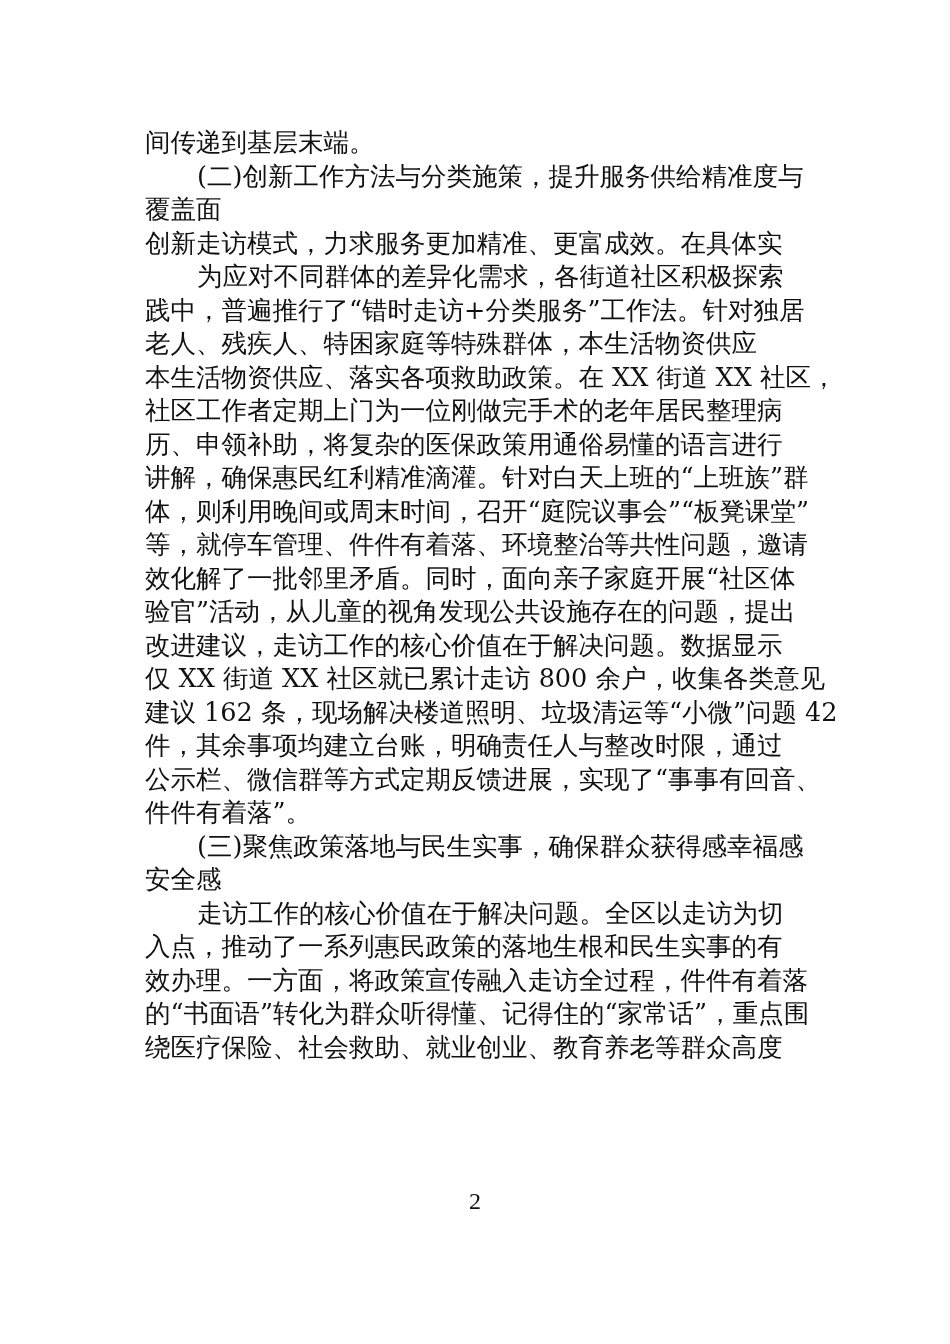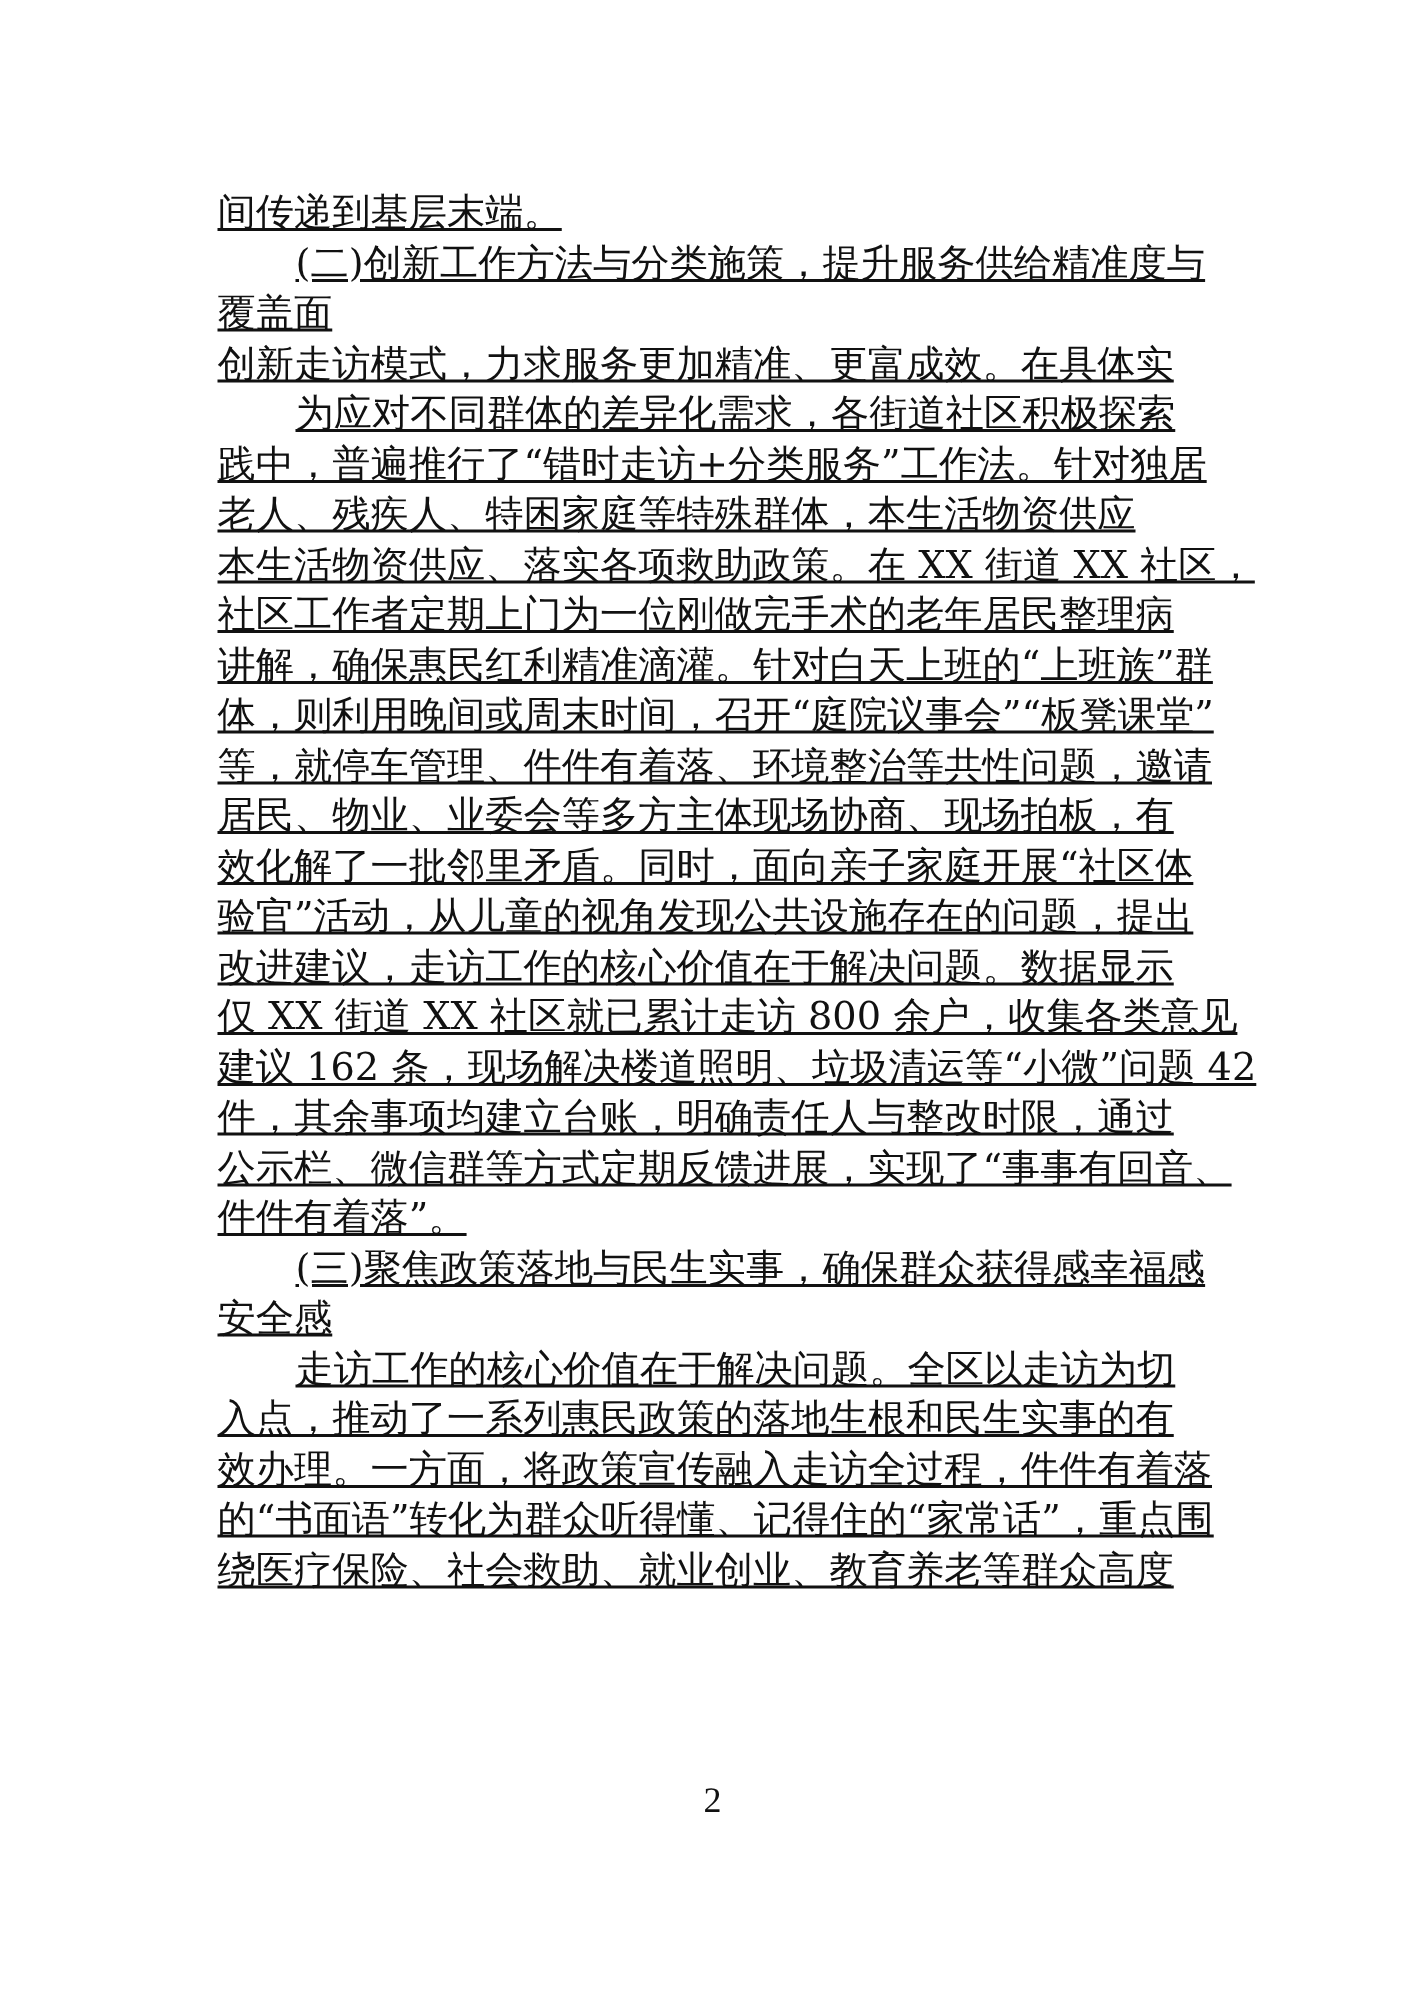--- a/index.html
+++ b/index.html
@@ -1,20 +1,20 @@
 <!DOCTYPE html>
 <html><head>
 <meta charset="utf-8">
 <style>
   html, body { margin: 0; padding: 0; background: #ffffff; }
   body { width: 950px; height: 1344px; position: relative; overflow: hidden; }
   .page {
     position: absolute; left: 145px; top: 126px; width: 665px;
     font-family: "DejaVu Serif", "Liberation Serif", serif;
-    font-size: 25.5px; line-height: 33.5px; color: #111111; text-decoration: underline;
+    font-size: 25.5px; line-height: 33.5px; color: #111111;
   }
   .line { white-space: nowrap; height: 33.5px; }
   .indent { padding-left: 52px; }
   .pagenum {
     position: absolute; left: 0; width: 950px; top: 1188px; text-align: center;
     font-family: "Liberation Serif", "DejaVu Serif", serif; font-size: 24px; color: #111;
   }
 </style>
 </head>
 <body>
@@ -22,24 +22,24 @@
 <div class="page">
   <div class="line">间传递到基层末端。</div>
   <div class="line indent">(二)创新工作方法与分类施策，提升服务供给精准度与</div>
   <div class="line">覆盖面</div>
   <div class="line">创新走访模式，力求服务更加精准、更富成效。在具体实</div>
   <div class="line indent">为应对不同群体的差异化需求，各街道社区积极探索</div>
   <div class="line">践中，普遍推行了“错时走访+分类服务”工作法。针对独居</div>
   <div class="line">老人、残疾人、特困家庭等特殊群体，本生活物资供应</div>
   <div class="line">本生活物资供应、落实各项救助政策。在 XX 街道 XX 社区，</div>
   <div class="line">社区工作者定期上门为一位刚做完手术的老年居民整理病</div>
+  <div class="line">历、申领补助，将复杂的医保政策用通俗易懂的语言进行</div>
   <div class="line">讲解，确保惠民红利精准滴灌。针对白天上班的“上班族”群</div>
   <div class="line">体，则利用晚间或周末时间，召开“庭院议事会”“板凳课堂”</div>
   <div class="line">等，就停车管理、件件有着落、环境整治等共性问题，邀请</div>
-  <div class="line">居民、物业、业委会等多方主体现场协商、现场拍板，有</div>
   <div class="line">效化解了一批邻里矛盾。同时，面向亲子家庭开展“社区体</div>
   <div class="line">验官”活动，从儿童的视角发现公共设施存在的问题，提出</div>
   <div class="line">改进建议，走访工作的核心价值在于解决问题。数据显示</div>
   <div class="line">仅 XX 街道 XX 社区就已累计走访 800 余户，收集各类意见</div>
   <div class="line">建议 162 条，现场解决楼道照明、垃圾清运等“小微”问题 42</div>
   <div class="line">件，其余事项均建立台账，明确责任人与整改时限，通过</div>
   <div class="line">公示栏、微信群等方式定期反馈进展，实现了“事事有回音、</div>
   <div class="line">件件有着落”。</div>
   <div class="line indent">(三)聚焦政策落地与民生实事，确保群众获得感幸福感</div>
   <div class="line">安全感</div>

